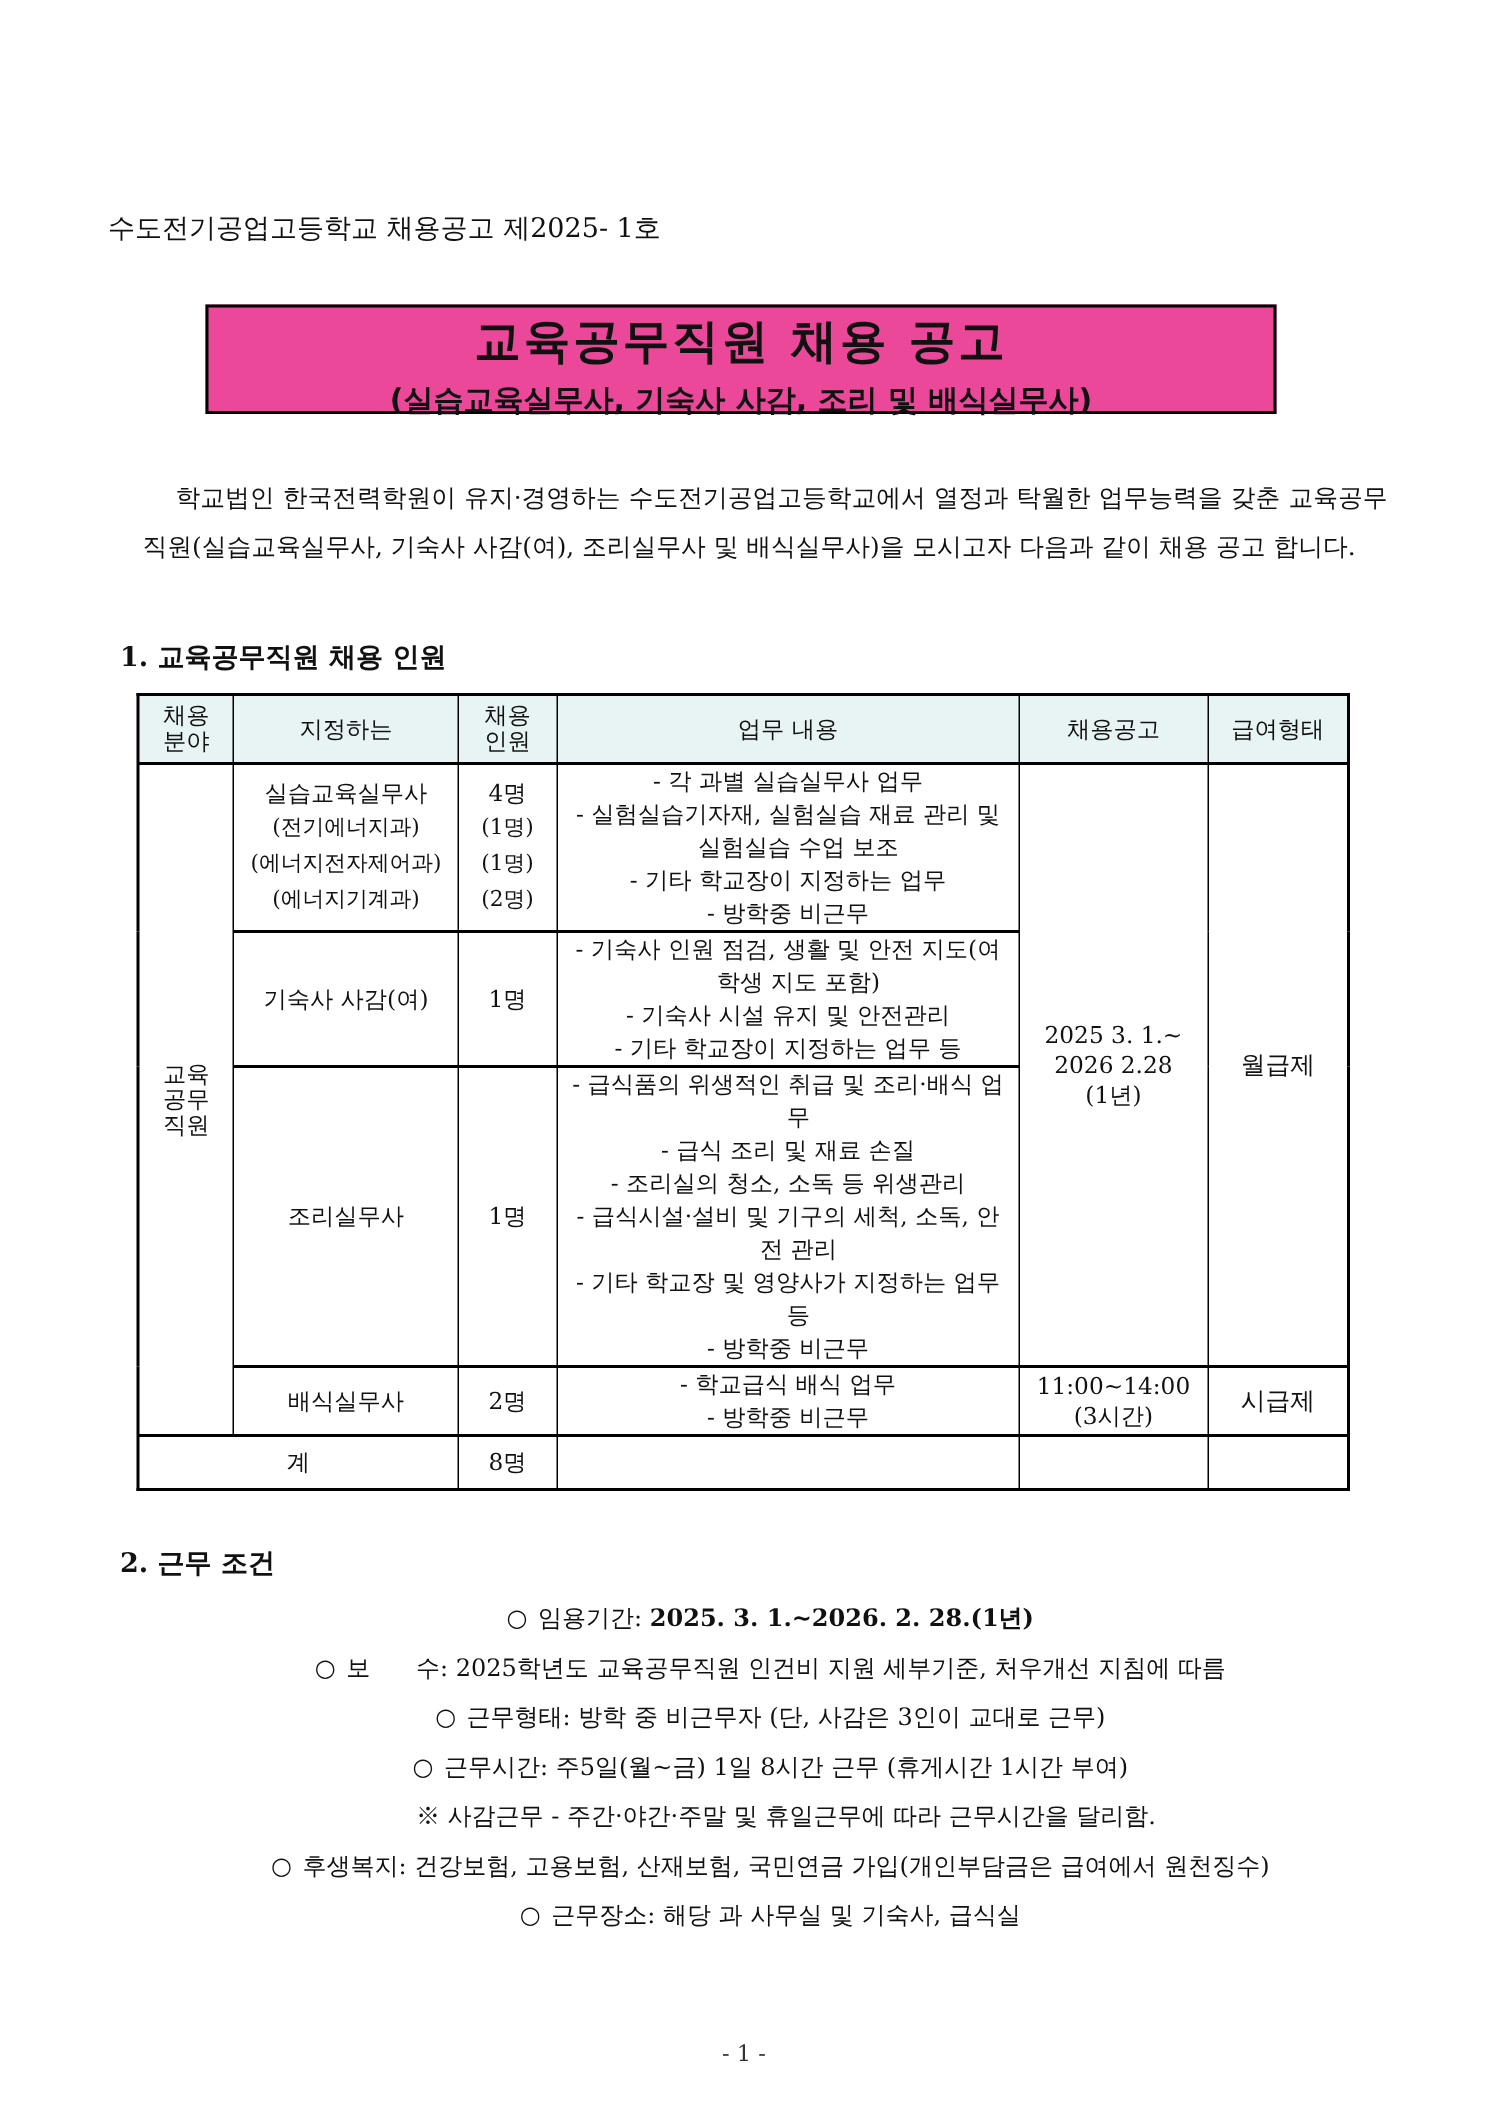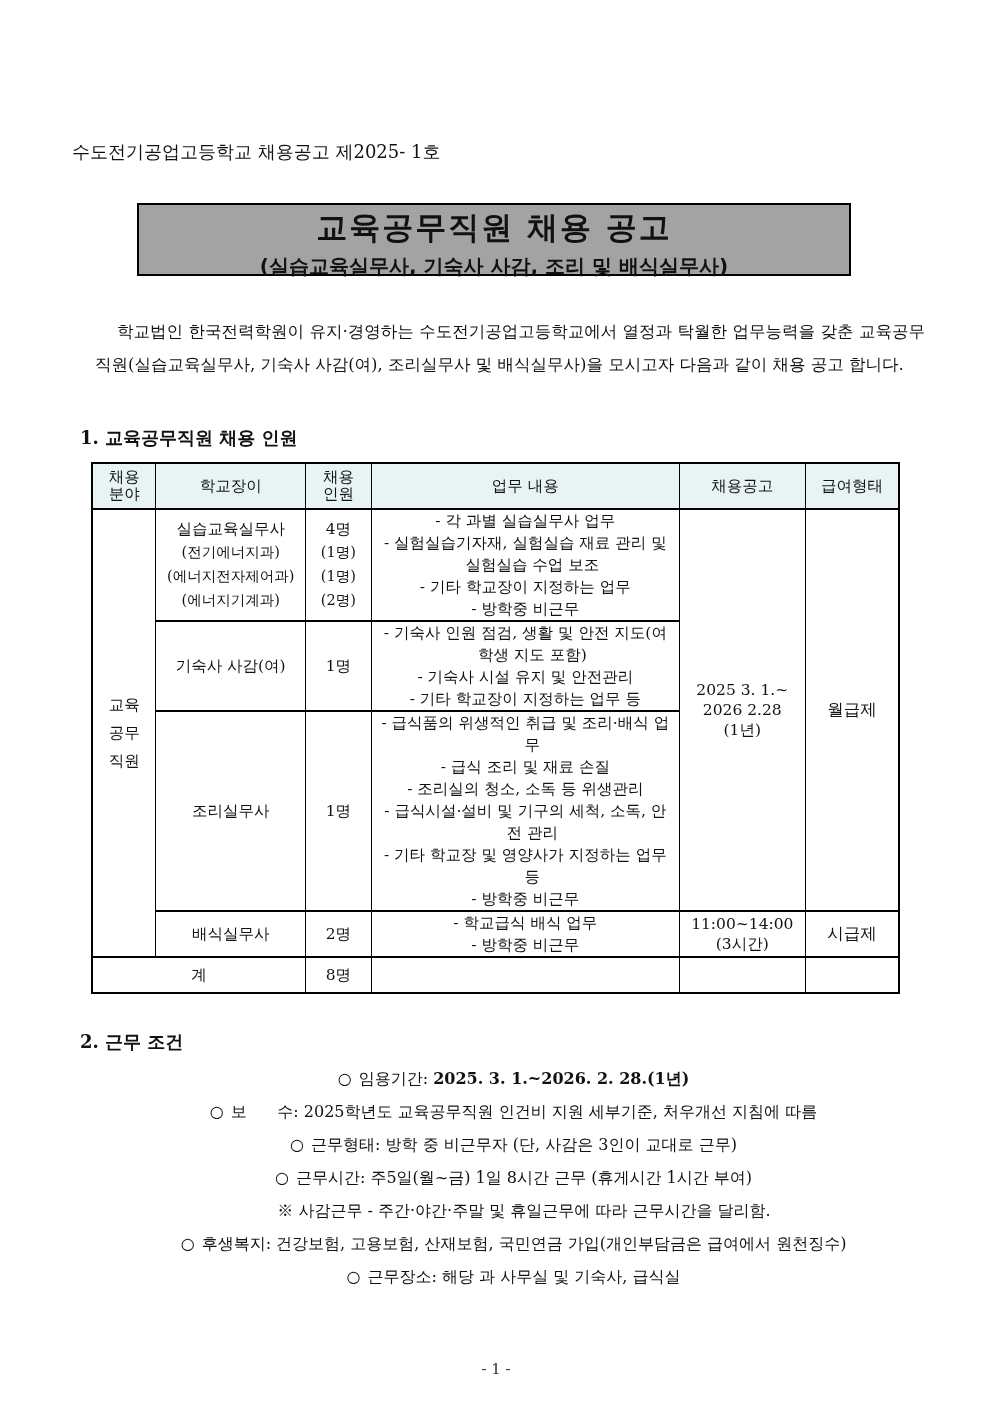--- a/index.html
+++ b/index.html
@@ -7,21 +7,21 @@
     width: 992px; height: 1403px; position: relative; overflow: hidden;
     font-family: "DejaVu Serif", "Liberation Serif", serif;
     color: #111;
   }
   .doc-no {
     position: absolute; left: 72px; top: 140px;
     font-size: 18px; letter-spacing: 0px;
   }
   .title-box {
     position: absolute; left: 137px; top: 203px; width: 714px; height: 73px;
-    border: 2px solid #000; background: #a3a3a3;
+    border: 2px solid #000; background: #ec4899;
     text-align: center; box-sizing: border-box;
   }
   .title-main {
     font-family: "DejaVu Sans", "Liberation Sans", sans-serif;
     font-weight: bold; font-size: 31px; margin-top: 2px; letter-spacing: 2px;
   }
   .title-sub {
     font-family: "DejaVu Sans", "Liberation Sans", sans-serif;
     font-weight: bold; font-size: 20px; margin-top: 4px;
   }
@@ -48,21 +48,21 @@
   table.recruit th { background: #e8f4f4; height: 44px; line-height: 17px; }
   table.recruit tr.head th { border-bottom: 2px solid #000; }
   .thick-top td { border-top: 2px solid #000 !important; }
   .duty {
     text-align: left; padding: 0 6px !important; line-height: 22px;
     font-size: 15.5px;
   }
   .duty div.item { padding-left: 14px; text-indent: -14px; }
   .role-sub { font-size: 14.5px; line-height: 24px; }
   .bold { font-weight: bold; font-size: 16.5px; }
-  .vertical { line-height: 28px; border-radius: 24px; }
+  .vertical { line-height: 17px; border-radius: 24px; }
 
   .conds {
     position: absolute; left: 100px; top: 1062px; width: 820px;
     font-size: 16px;
     text-align: center;
   }
   .cond { height: 33px; line-height: 33px; white-space: nowrap; }
   .cond .circle { display: inline-block; width: 28px; }
   .cond .strong { font-weight: bold; }
   .note { padding-left: 28px; }
@@ -91,21 +91,21 @@
     <col style="width:64px">
       <col style="width:150px">
       <col style="width:66px">
     <col style="width:309px">
       <col style="width:126px">
       <col style="width:94px">
   </colgroup>
   <tbody>
       <tr class="head">
     <th><span style="display:inline-block;width:34px">채용 분야</span></th>
-    <th>학교장이</th>
+    <th>지정하는</th>
     <th><span style="display:inline-block;width:34px">채용 인원</span></th>
     <th>업무 내용</th>
     <th>채용공고</th>
     <th>급여형태</th>
   </tr>
   <tr style="height:112px">
     <td rowspan="4" class="vertical"><span style="display:inline-block;width:34px">교육 공무 직원</span></td>
     <td>
       <div style="line-height:22px">실습교육실무사</div>
       <div class="role-sub">(전기에너지과)</div>

